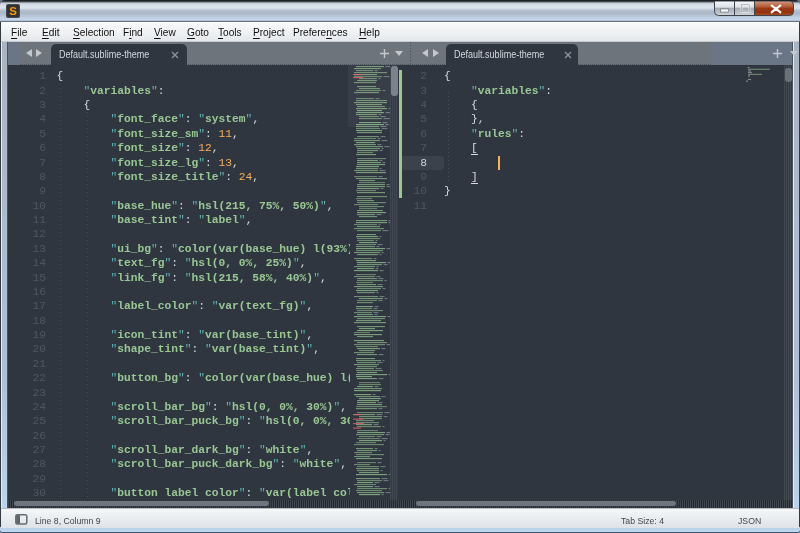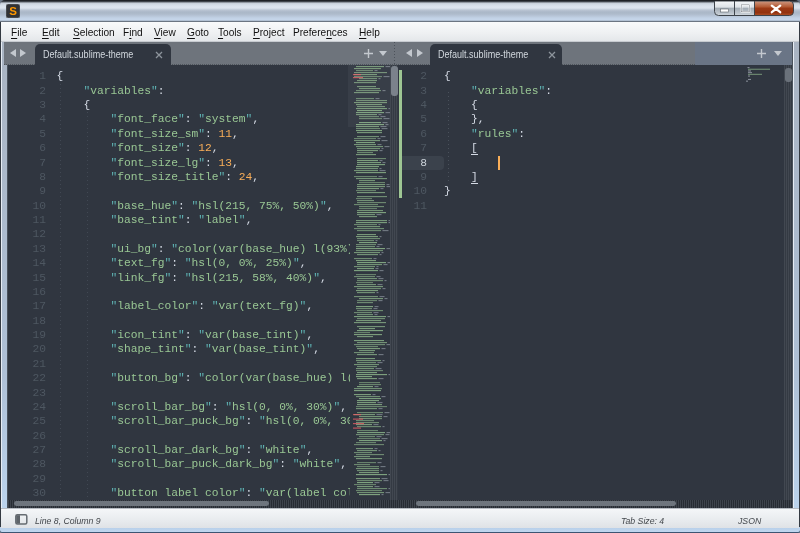--- a/index.html
+++ b/index.html
@@ -27,46 +27,46 @@
   
   #logo{left:6px;top:4px;width:14px;height:14px;}
   #title{left:24px;top:0;height:22px;line-height:23px;font-size:10.2px;color:#14171a;white-space:pre;}
   #caps{left:714px;top:1px;width:80px;height:14px;}
   
   #menubar{left:1px;top:22px;width:798px;height:20px;
     background:linear-gradient(#f9fafb,#eef0f2 60%,#e4e7ea);border-bottom:1px solid #c7cbd0;}
   .mi{position:absolute;top:22px;height:20px;line-height:21px;font-size:11.5px;color:#111;transform:scaleX(0.88);transform-origin:0 50%;}
   .mi u{text-decoration-thickness:0.9px;text-underline-offset:1.8px;}
   
-  #tabbar{left:4px;top:42px;width:691px;height:23px;background:#6e747c;}
+  #tabbar{left:20px;top:42px;width:691px;height:23px;background:#6e747c;}
   #tabbar .dots{position:absolute;left:0;bottom:0;width:100%;height:1px;
     background:repeating-linear-gradient(90deg,#4e545b 0 1px,transparent 1px 2px);}
   .tab{position:absolute;top:2px;height:21px;background:#303640;border-radius:5px 5px 0 0;
     font-size:10.6px;color:#d2d8de;}
   .tab .lbl{position:absolute;top:3px;line-height:14px;font-size:11px;transform:scaleX(0.82);transform-origin:0 50%;}
   .tarrow{position:absolute;width:0;height:0;border-style:solid;}
   .tl{border-width:4px 6.5px 4px 0;border-color:transparent #c3c8ce transparent transparent;}
   .tr{border-width:4px 0 4px 6.5px;border-color:transparent transparent transparent #c3c8ce;}
   .tdown{border-width:5.5px 4.5px 0 4.5px;border-color:#c3c8ce transparent transparent transparent;}
   svg{display:block;}
   
   #editor{left:8px;top:65px;width:784px;height:435px;background:#303640;overflow:hidden;}
   pre{margin:0;font-family:"Liberation Mono",monospace;font-size:11.25px;line-height:14.38px;white-space:pre;}
-  .q{color:#5fb4b4;}.s{color:#99c794;}.n{color:#f9ae58;}.p{color:#d4dae4;}
+  .q{color:#5fb4b4;}.s{color:#99c794;font-weight:bold;}.n{color:#f9ae58;}.p{color:#d4dae4;}
   .gut{color:#4e5761;text-align:right;}
   
   .vtrack{background:repeating-linear-gradient(90deg,#424851 0 1px,#343a43 1px 2px);}
   .vthumb{background:#7b828b;border-radius:3px;}
   #hscrolls{left:8px;top:500px;width:784px;height:7.5px;background:repeating-linear-gradient(90deg,#3e444c 0 1px,#272c33 1px 2px);}
   .hthumb{position:absolute;top:1px;height:4.8px;background:#6e757d;border-radius:2.4px;}
   
   #statusbar{left:1px;top:507.5px;width:798px;height:20px;
     background:linear-gradient(#f4f6f8,#e9ecef 55%,#dfe2e6);border-top:1px solid #b7bcc2;
     font-size:8.7px;color:#44484d;}
-  #statusbar span{position:absolute;top:7px;line-height:10px;font-style:italic;}
+  #statusbar span{position:absolute;top:7px;line-height:10px;}
 </style></head>
 <body>
 <div id="win">
   <div class="abs" id="titlebar"></div>
   <div class="abs" id="frameL"></div>
     <div class="abs" id="frameLin"></div>
   <div class="abs" id="frameR"></div>
     <div class="abs" id="frameRin"></div>
   <div class="abs" id="frameB" style="left:0"></div>
 

